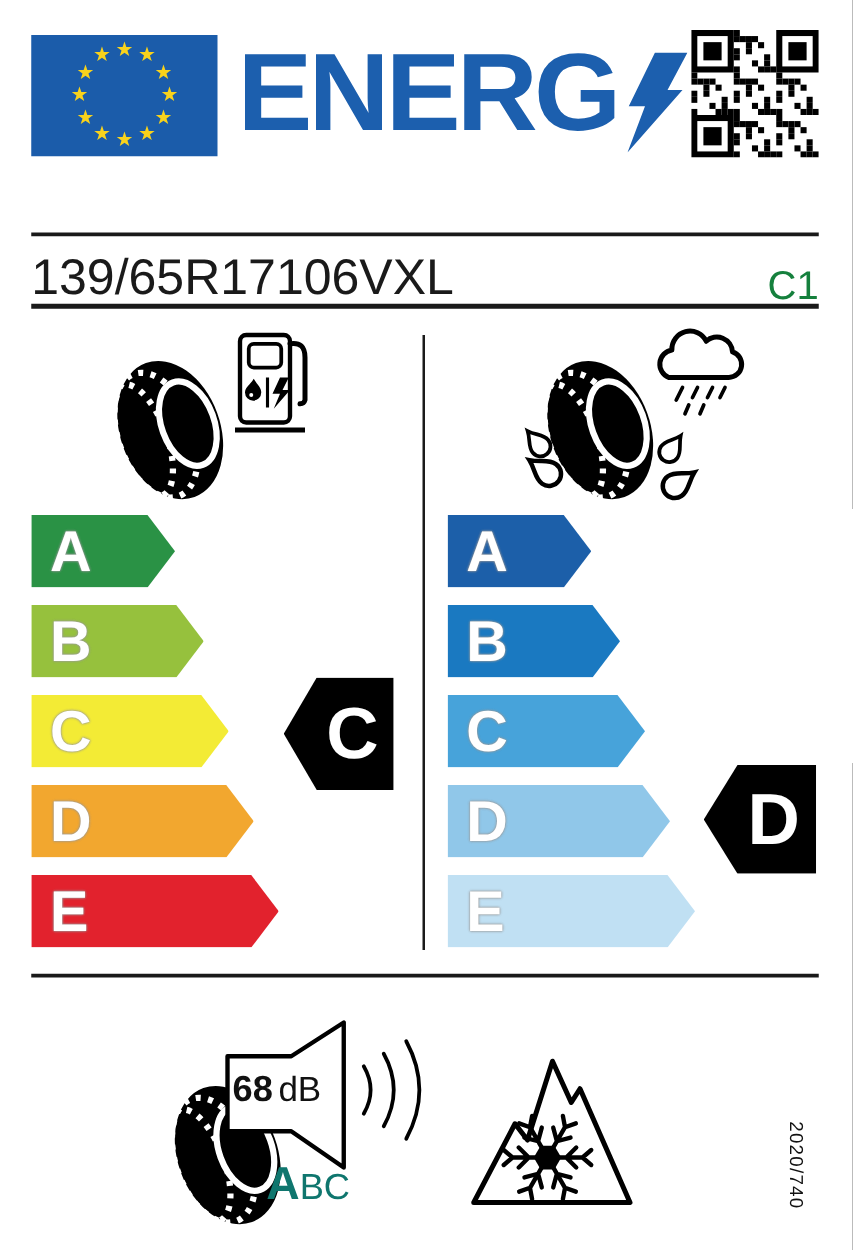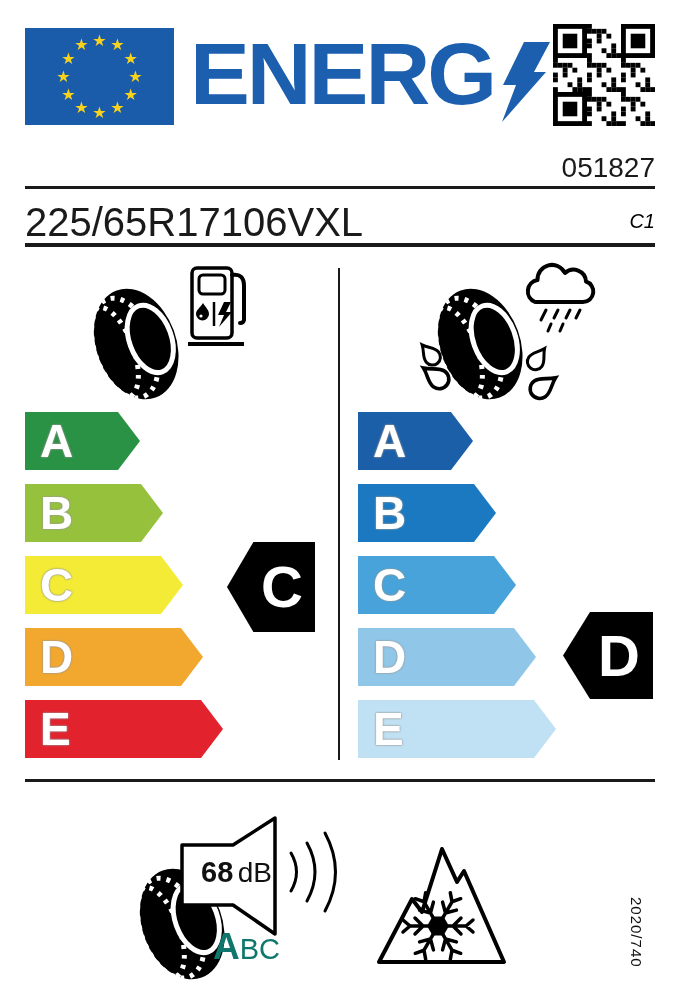--- a/index.html
+++ b/index.html
@@ -14,21 +14,21 @@
          font-size:88px;letter-spacing:-3px;line-height:100px;transform:scaleX(1.02);transform-origin:left center;white-space:nowrap;}
   #bolt{left:494px;top:42px;}
   #qr{left:553px;top:24px;}
 
   
   #brand{left:25px;top:150px;font-size:30px;font-weight:bold;color:#1a1a1a;}
   #artnum{right:27px;top:152px;font-size:28px;color:#1a1a1a;}
   .hline{left:25px;width:630px;background:#1a1a1a;}
   #line1{top:186px;height:3px;}
   #tyresize{left:25px;top:200px;font-size:40px;color:#1a1a1a;}
-  #tyreclass{right:27px;top:210px;font-size:20px;color:#000000;font-style:italic;}
+  #tyreclass{right:27px;top:210px;font-size:32px;color:#15803d;}
   #line2{top:243px;height:4px;}
   #line3{top:779px;height:3px;}
 
   #vdivider{left:338px;top:268px;width:2px;height:492px;background:#1a1a1a;}
 
   
   .arrow{position:absolute;height:58px;line-height:58px;padding-left:15px;
          font-size:46px;font-weight:bold;color:#fff;
          text-shadow:0 0 2px #999,0 0 2px #999;
          clip-path:polygon(0 0,calc(100% - 22px) 0,100% 50%,calc(100% - 22px) 100%,0 100%);}
@@ -36,21 +36,21 @@
   .r0{top:412px;width:100px;} .r1{top:484px;width:123px;} .r2{top:556px;width:143px;}
   .r3{top:628px;width:163px;} .r4{top:700px;width:183px;}
 
   .indicator{position:absolute;background:#000;color:#fff;font-weight:bold;font-size:58px;
              text-align:center;clip-path:polygon(0 50%,30% 0,100% 0,100% 100%,30% 100%);
              padding-left:22px;box-sizing:border-box;}
   #fuel-ind{left:227px;top:542px;width:88px;height:90px;line-height:90px;}
   #wet-ind{left:563px;top:612px;width:90px;height:87px;line-height:87px;}
 
   
-  #db-text{left:186px;top:856px;width:86px;text-align:right;white-space:nowrap;color:#111;}
+  #db-text{left:186px;top:856px;width:86px;text-align:left;white-space:nowrap;color:#111;}
   #db-text .v{font-size:29px;font-weight:bold;} #db-text .u{font-size:28px;}
   #noise-class{left:213px;top:926px;white-space:nowrap;color:#0f766e;}
   #noise-class .big{font-size:37px;font-weight:bold;} #noise-class .sm{font-size:29px;}
   #regnum{left:628px;top:897px;font-size:15px;color:#111;writing-mode:vertical-rl;letter-spacing:1px;}
   svg{display:block;}
 </style>
 </head>
 <body>
 
 <div id="label">
@@ -199,24 +199,23 @@
       <rect x="19" y="11" width="1" height="1" fill="#000"></rect>
       <rect x="19" y="12" width="1" height="1" fill="#000"></rect>
       <rect x="19" y="13" width="1" height="1" fill="#000"></rect>
       <rect x="19" y="18" width="1" height="1" fill="#000"></rect>
       <rect x="19" y="19" width="1" height="1" fill="#000"></rect>
       <rect x="19" y="20" width="1" height="1" fill="#000"></rect>
       <rect x="20" y="13" width="1" height="1" fill="#000"></rect>
       <rect x="20" y="20" width="1" height="1" fill="#000"></rect>
     </svg>
 
-  <div id="artnum" class="abs">051827</div>
   <div id="line1" class="abs hline"></div>
 
-  <div id="tyresize" class="abs">225/65R17106VXL</div>
+  <div id="tyresize" class="abs">139/65R17106VXL</div>
   <div id="tyreclass" class="abs">C1</div>
   <div id="line2" class="abs hline"></div>
 
   <div id="vdivider" class="abs"></div>
 
   <svg class="abs" style="left:84px;top:278px" width="110" height="130" viewBox="0 0 110 130">
     <use href="#tireShape"></use>
   </svg>
   <svg class="abs" style="left:186px;top:258px" width="62" height="92" viewBox="0 0 62 92">
     <rect x="6" y="10" width="40" height="70" rx="5" fill="#fff" stroke="#000" stroke-width="3.5"></rect>

